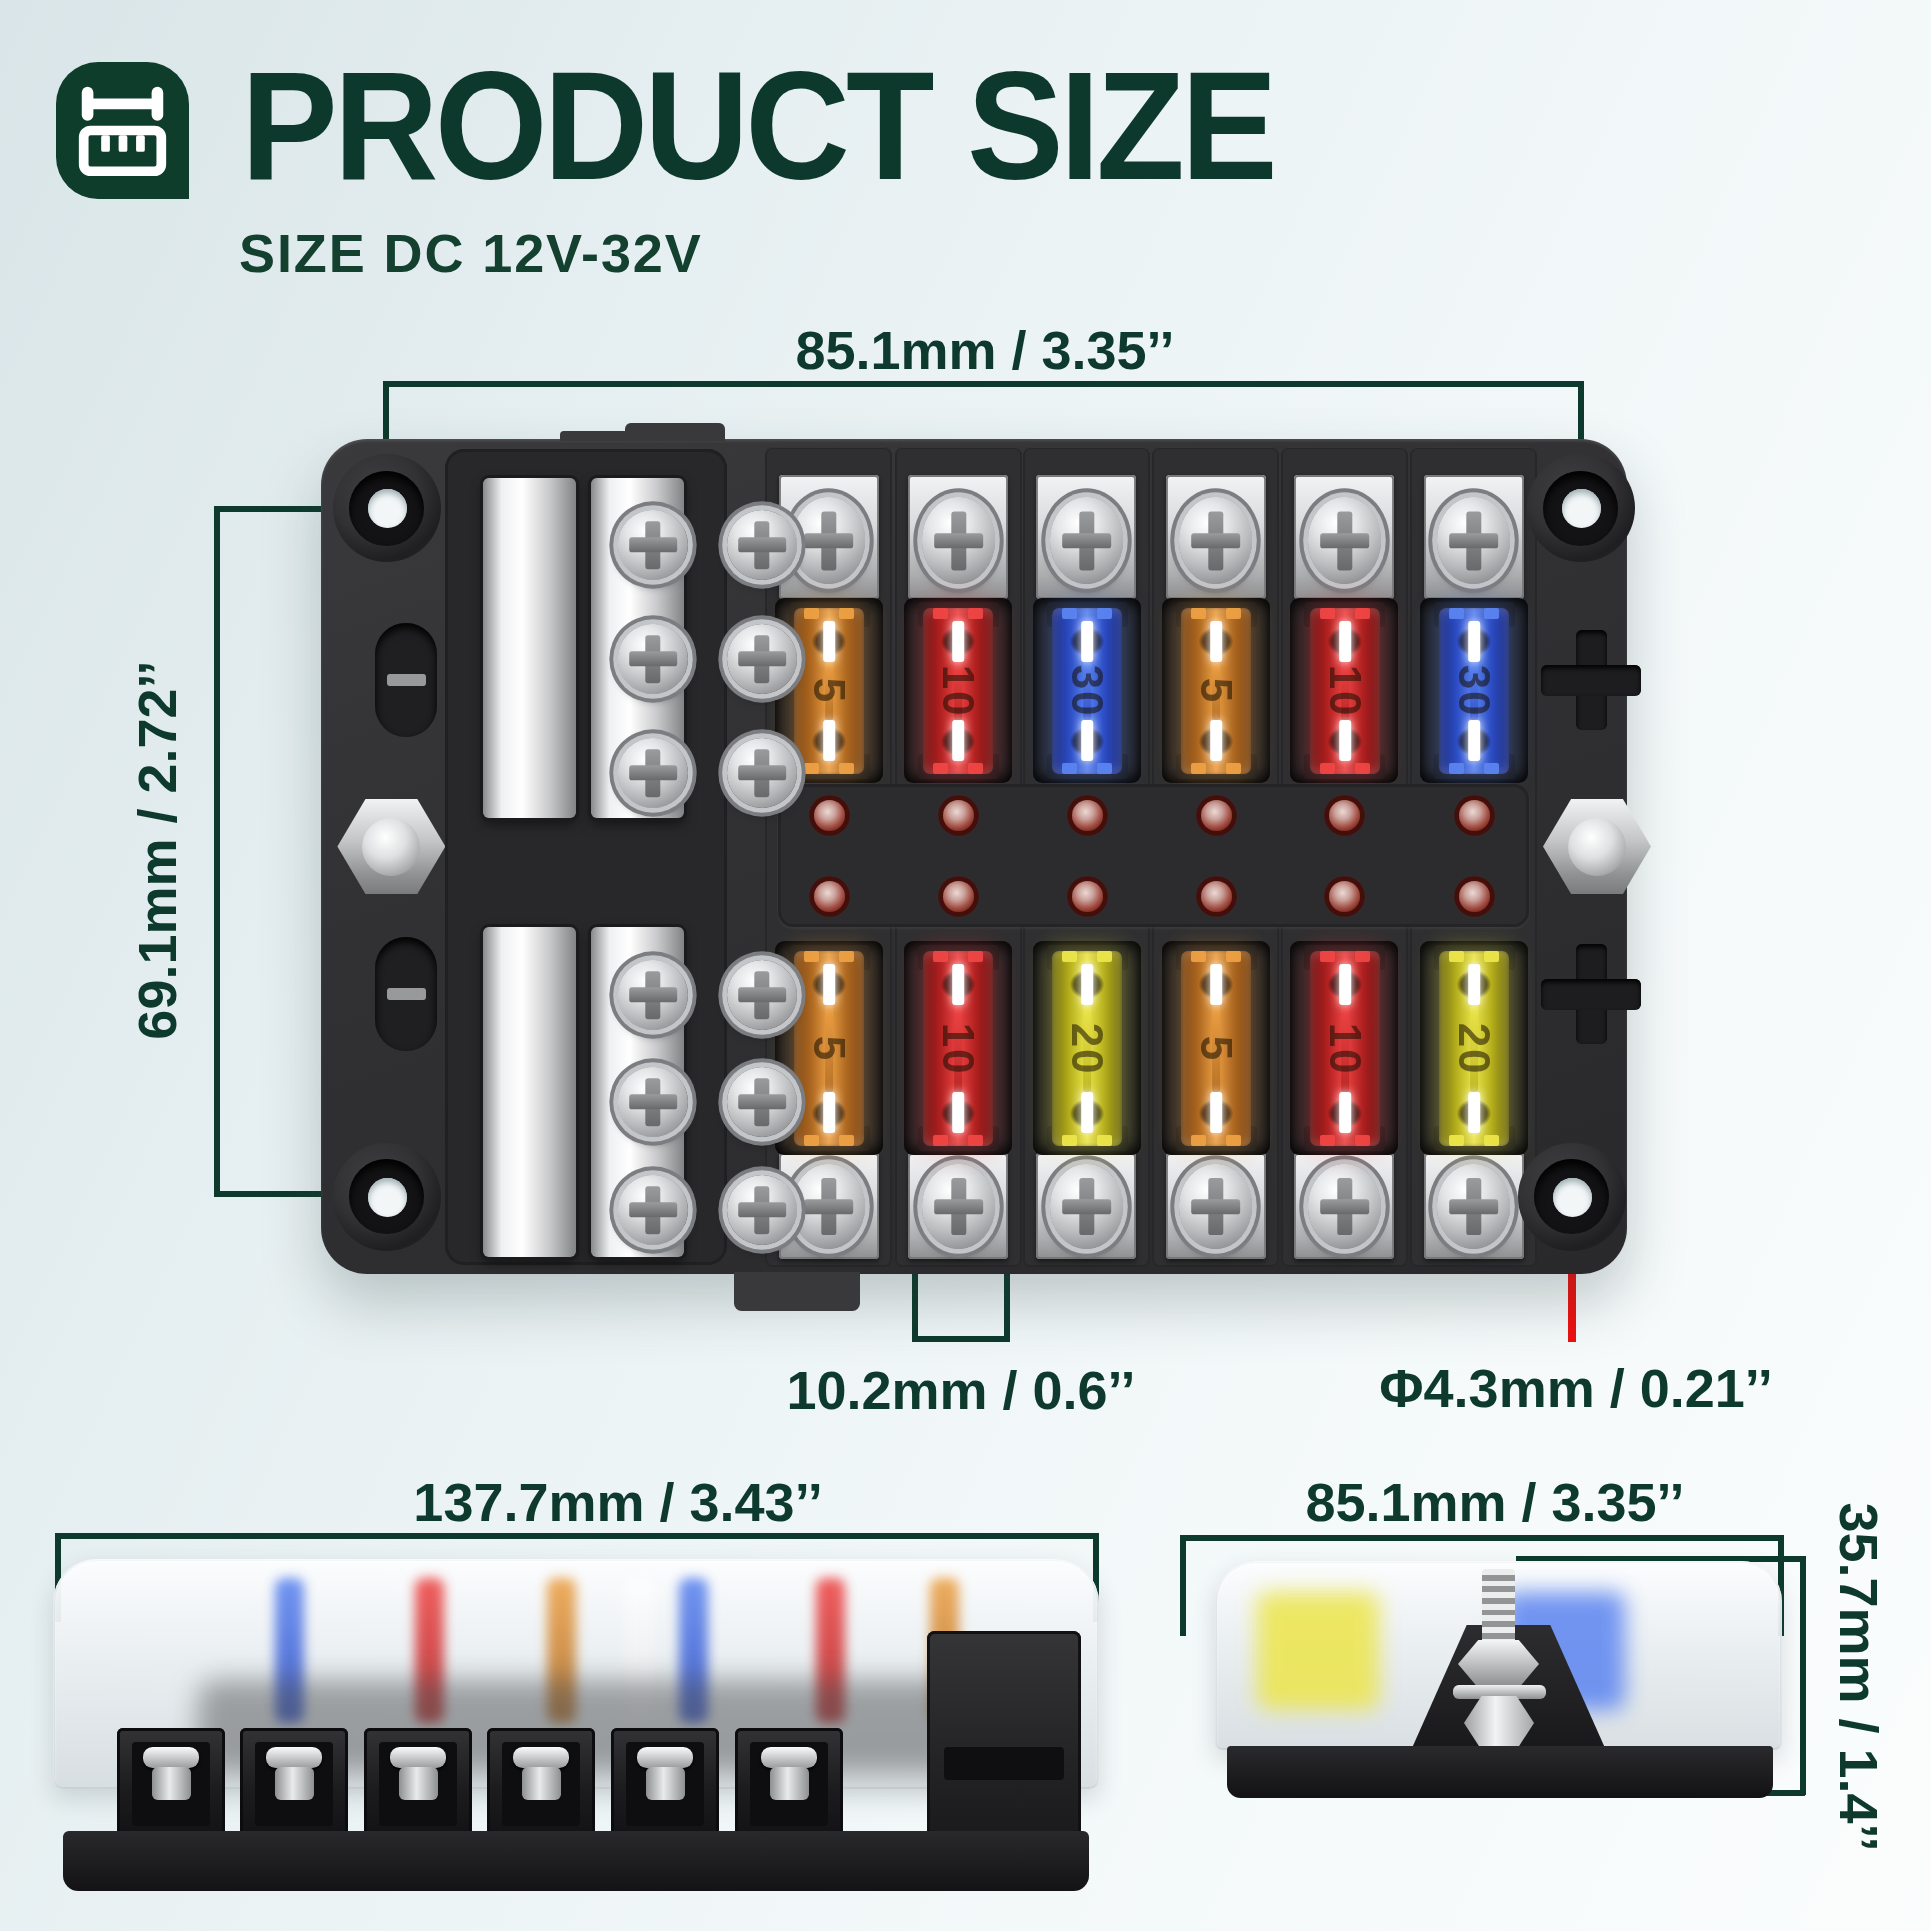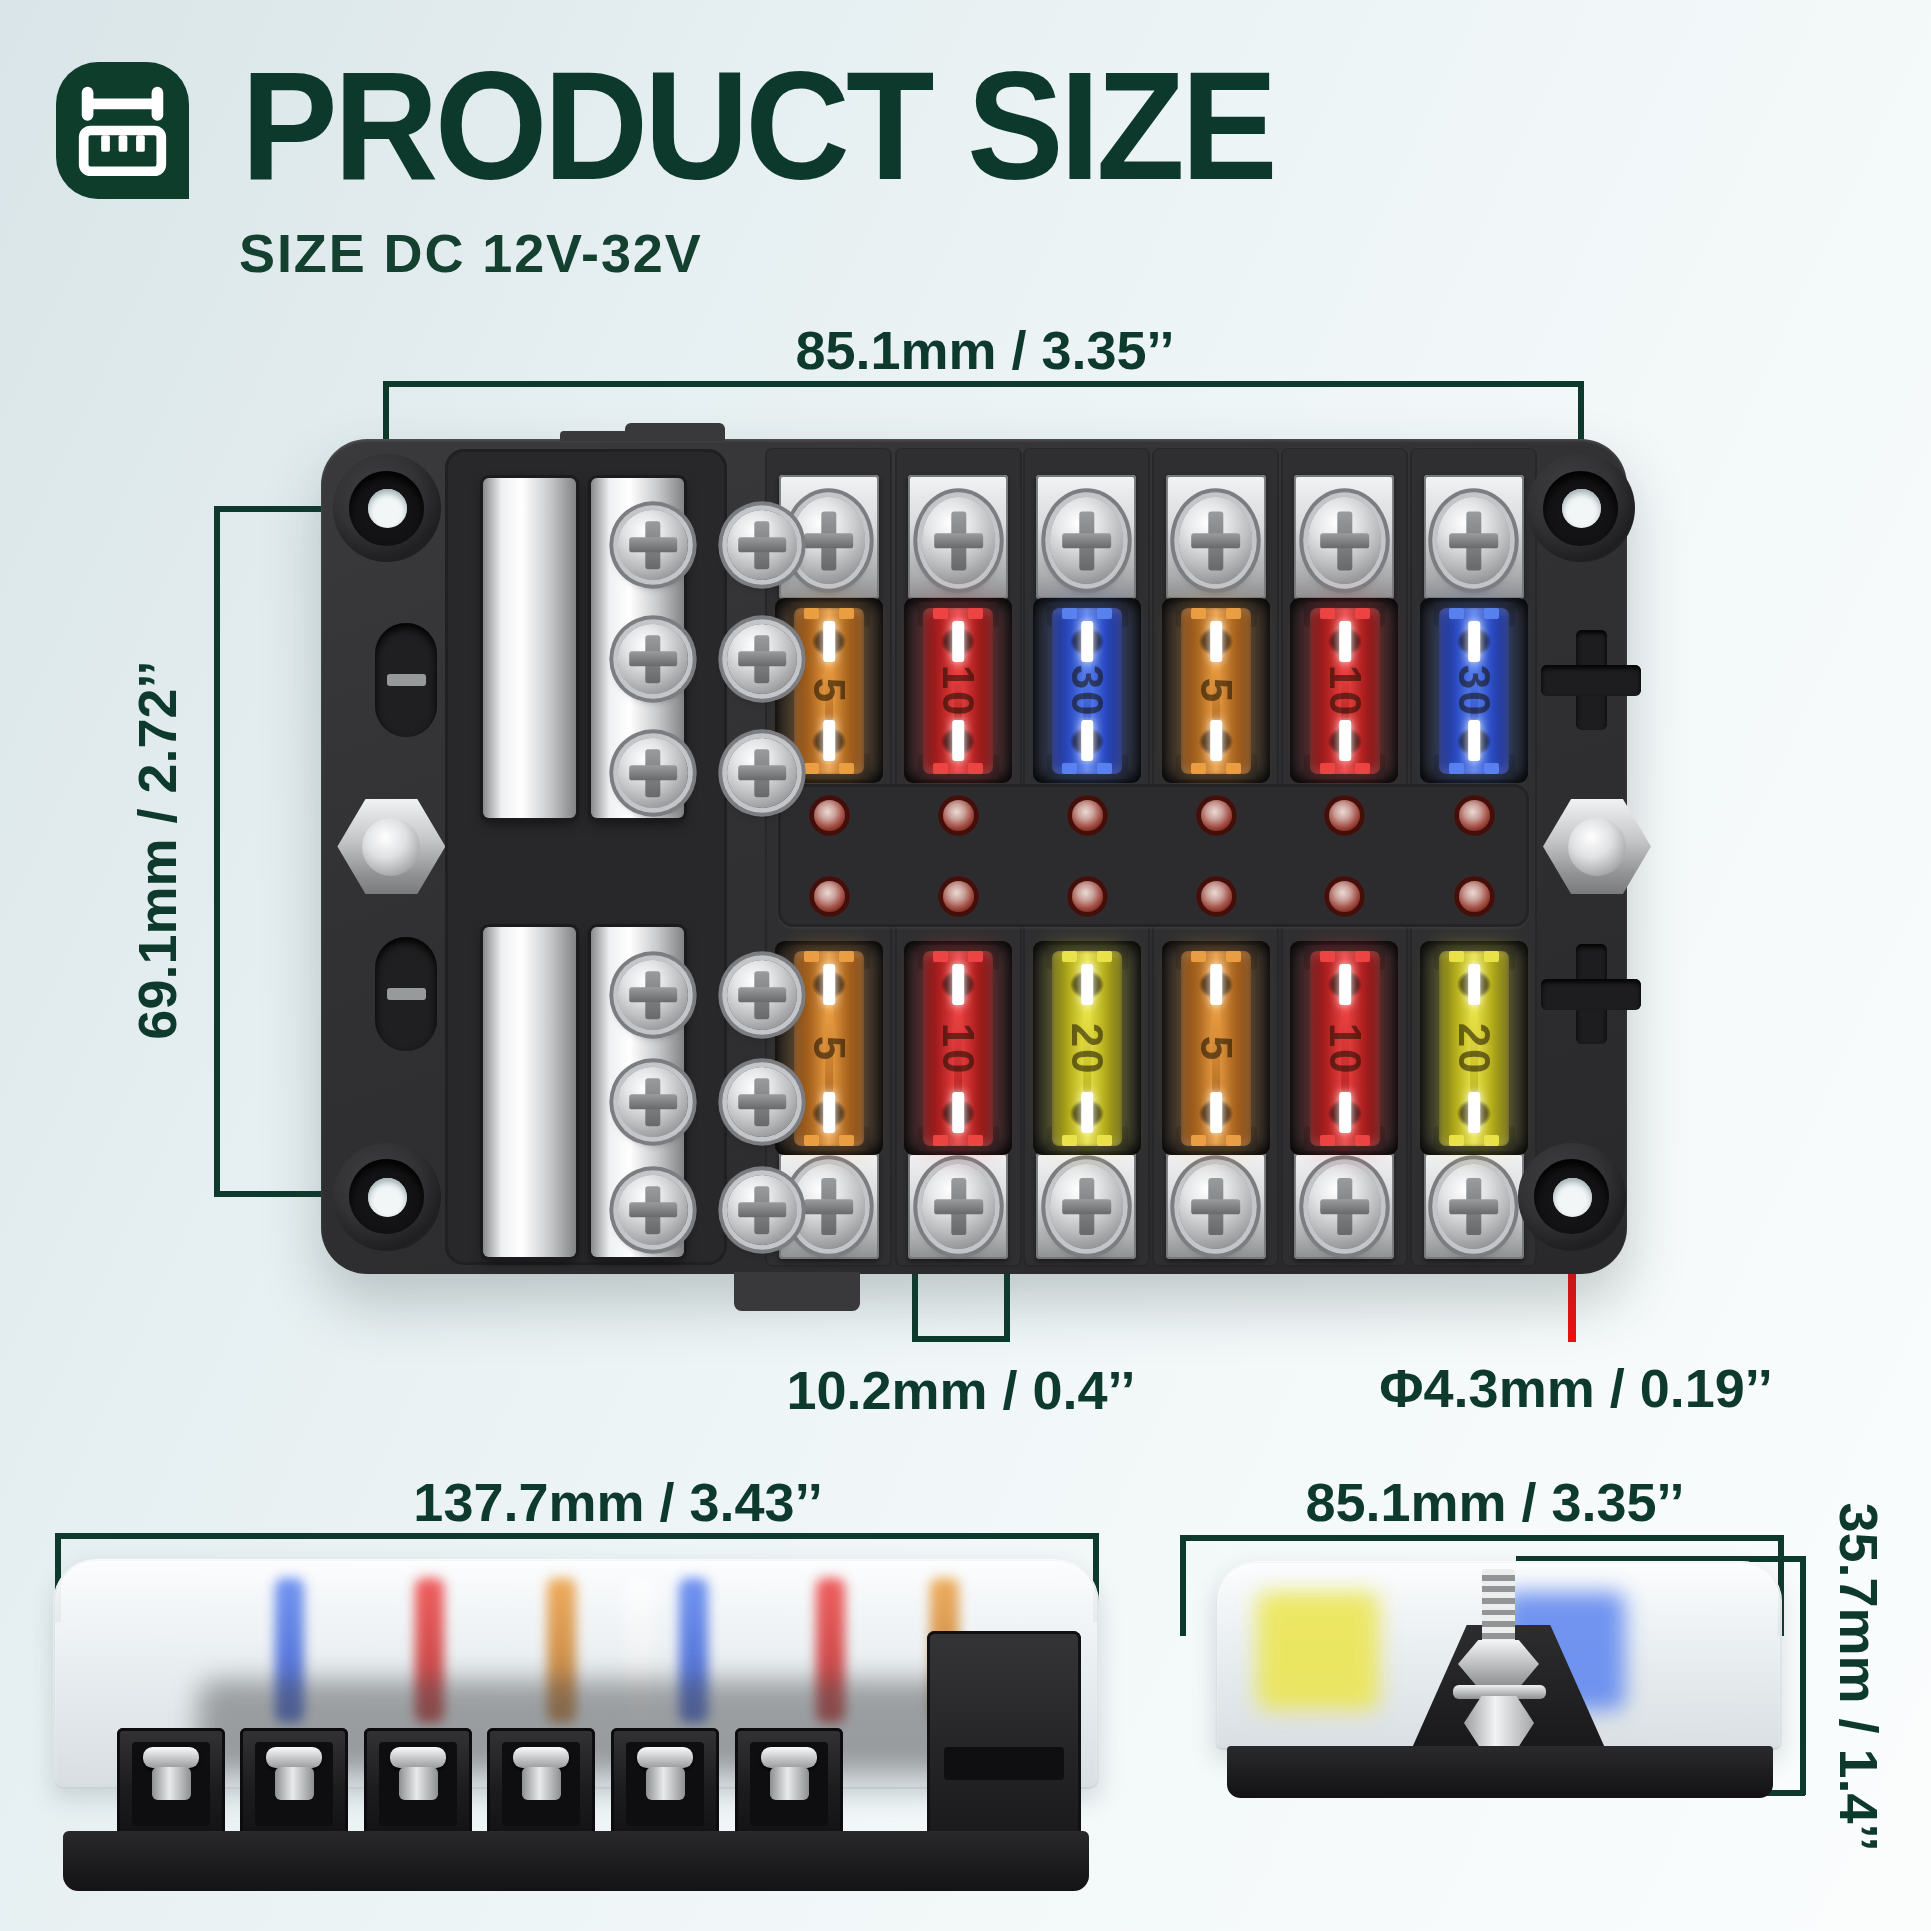--- a/index.html
+++ b/index.html
@@ -156,25 +156,25 @@
   <div class="dl" style="left:1578px;top:381px;width:5.8px;height:127px;"></div>
 
   <div class="dlabel ccw" style="left:157px;top:850px;">69.1mm / 2.72’’</div>
   <div class="dl" style="left:214px;top:506px;width:5.8px;height:691px;"></div>
   <div class="dl" style="left:214px;top:506px;width:172px;height:5.8px;"></div>
   <div class="dl" style="left:214px;top:1191px;width:172px;height:5.8px;"></div>
 
   <div class="dl" style="left:912px;top:1257px;width:5.8px;height:85px;"></div>
   <div class="dl" style="left:1004px;top:1257px;width:5.8px;height:85px;"></div>
   <div class="dl" style="left:912px;top:1336px;width:98px;height:5.8px;"></div>
-  <div class="dlabel" style="left:961px;top:1390px;">10.2mm / 0.4’’</div>
+  <div class="dlabel" style="left:961px;top:1390px;">10.2mm / 0.6’’</div>
 
   <div class="redring"></div>
   <div class="rl" style="left:1568px;top:1218px;width:7.7px;height:124px;"></div>
-  <div class="dlabel" style="left:1576px;top:1388px;">Φ4.3mm / 0.19’’</div>
+  <div class="dlabel" style="left:1576px;top:1388px;">Φ4.3mm / 0.21’’</div>
 
   <div class="block" id="fuse-block">
     <div class="tab" style="left:239px;top:-7.7px;width:68px;height:9.7px;border-radius:3.9px 3.9px 0 0;"></div>
     <div class="tab" style="left:304px;top:-16.4px;width:100px;height:18.3px;border-radius:5.8px 5.8px 0 0;"></div>
     <div class="tab" style="left:413px;top:833px;width:126px;height:39px;border-radius:0 0 7.7px 7.7px;"></div>
 
     <div class="busframe"></div>
     <div class="busbar" style="left:162px;top:39px;height:340px;"></div>
     <div class="busbar" style="left:270px;top:39px;height:340px;"></div>
     <div class="busbar" style="left:162px;top:488px;height:330px;"></div>

